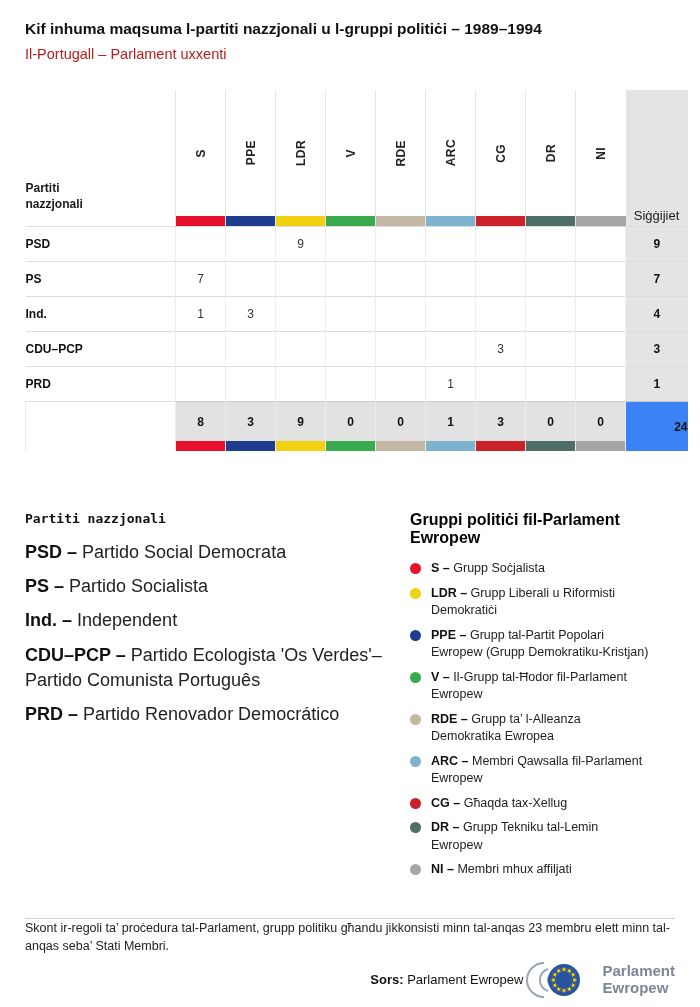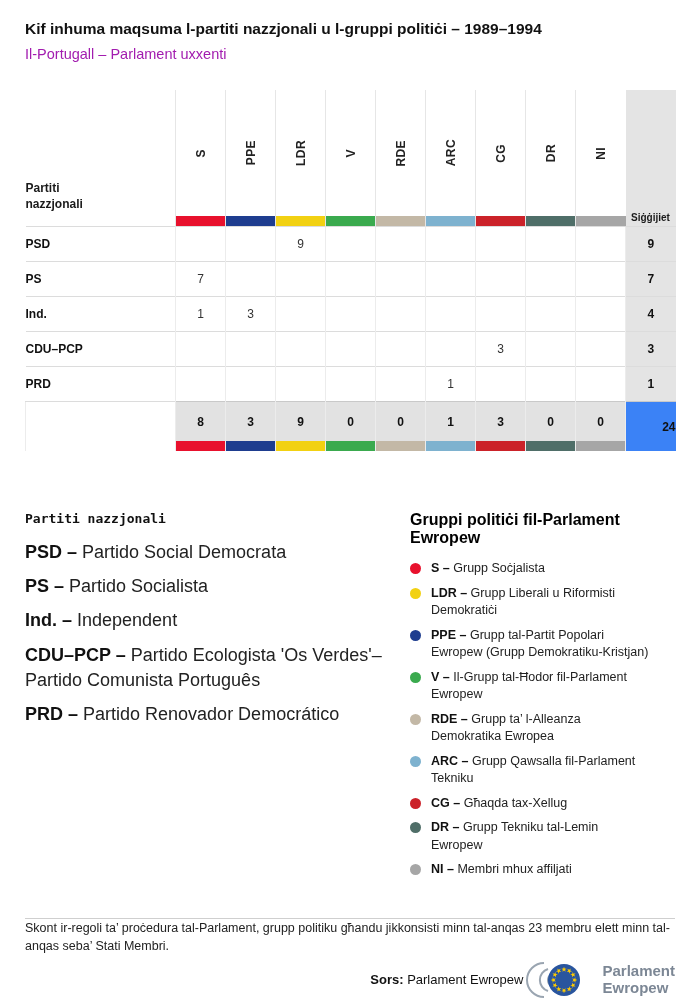--- a/index.html
+++ b/index.html
@@ -5,38 +5,38 @@
   * { margin:0; padding:0; box-sizing:border-box; }
   html,body { background:#fff; }
   body {
     width:700px; height:1007px; overflow:hidden;
     font-family:"Liberation Sans", sans-serif;
     color:#1a1a1a;
   }
   .page { padding:20px 25px 16px 25px; }
 
   .title { font-size:15.5px; font-weight:bold; color:#111; }
-  .subtitle { font-size:14.5px; font-weight:normal; color:#a21caf; margin-top:8px; }
+  .subtitle { font-size:14.5px; font-weight:normal; color:#b91c1c; margin-top:8px; }
 
   table.results { border-collapse:collapse; table-layout:fixed; width:650px; margin-top:28px; }
   .results th, .results td { padding:0; }
 
   th.first-h { width:150px; vertical-align:bottom; text-align:left; }
   .first-h-label { width:62px; font-size:12px; font-weight:bold; line-height:1.35;
                    overflow-wrap:anywhere; word-break:break-word; margin-bottom:14px; }
 
   th.grp-h { width:50px; height:136px; border-left:1px solid #e6e6e6; }
   .grp-h-inner { display:flex; flex-direction:column; height:136px; }
   .vlabel { flex:1; display:flex; align-items:center; justify-content:center; }
   .vlabel span { writing-mode:vertical-rl; transform:rotate(180deg);
                  font-size:12px; font-weight:bold; letter-spacing:.4px; color:#222; }
   .bar { height:10px; width:100%; }
 
-  th.seats-h { width:50px; background:#e4e4e4; vertical-align:bottom;
-               font-size:10px; font-weight:bold; text-align:center; padding-bottom:3px; }
+  th.seats-h { width:62px; background:#e4e4e4; vertical-align:bottom;
+               font-size:13px; font-weight:normal; text-align:center; padding-bottom:3px; }
 
   .results tbody td { height:35px; border-top:1px solid #dcdcdc; border-left:1px solid #ececec;
                       text-align:center; font-size:12px; color:#333; }
   .results tbody td.party { text-align:left; font-weight:bold; color:#111; border-left:none; }
   .results td.seats { background:#e4e4e4; font-weight:bold; color:#111; }
 
   tr.totals td { background:#e2e2e2; border-top:1px solid #c9c9c9; height:49px;
                  font-weight:bold; font-size:12px; color:#111; }
   tr.totals td.blank { background:#fff; border-top:1px solid #dcdcdc; }
   .total-cell { display:flex; flex-direction:column; height:49px; }
@@ -306,21 +306,21 @@
       <div class="g-item">
           <span class="dot" style="background: rgb(58, 170, 78);"></span>
           <span class="g-text"><b>V –</b> <span>Il-Grupp tal-Ħodor fil-Parlament Ewropew</span></span>
         </div>
       <div class="g-item">
           <span class="dot" style="background: rgb(195, 184, 166);"></span>
           <span class="g-text"><b>RDE –</b> <span>Grupp ta’ l-Alleanza Demokratika Ewropea</span></span>
         </div>
       <div class="g-item">
           <span class="dot" style="background: rgb(126, 178, 207);"></span>
-          <span class="g-text"><b>ARC –</b> <span>Grupp Qawsalla fil-Parlament Tekniku</span></span>
+          <span class="g-text"><b>ARC –</b> <span>Membri Qawsalla fil-Parlament Ewropew</span></span>
         </div>
       <div class="g-item">
           <span class="dot" style="background: rgb(203, 34, 41);"></span>
           <span class="g-text"><b>CG –</b> <span>Għaqda tax-Xellug</span></span>
         </div>
       <div class="g-item">
           <span class="dot" style="background: rgb(79, 110, 104);"></span>
           <span class="g-text"><b>DR –</b> <span>Grupp Tekniku tal-Lemin Ewropew</span></span>
         </div>
       <div class="g-item">

